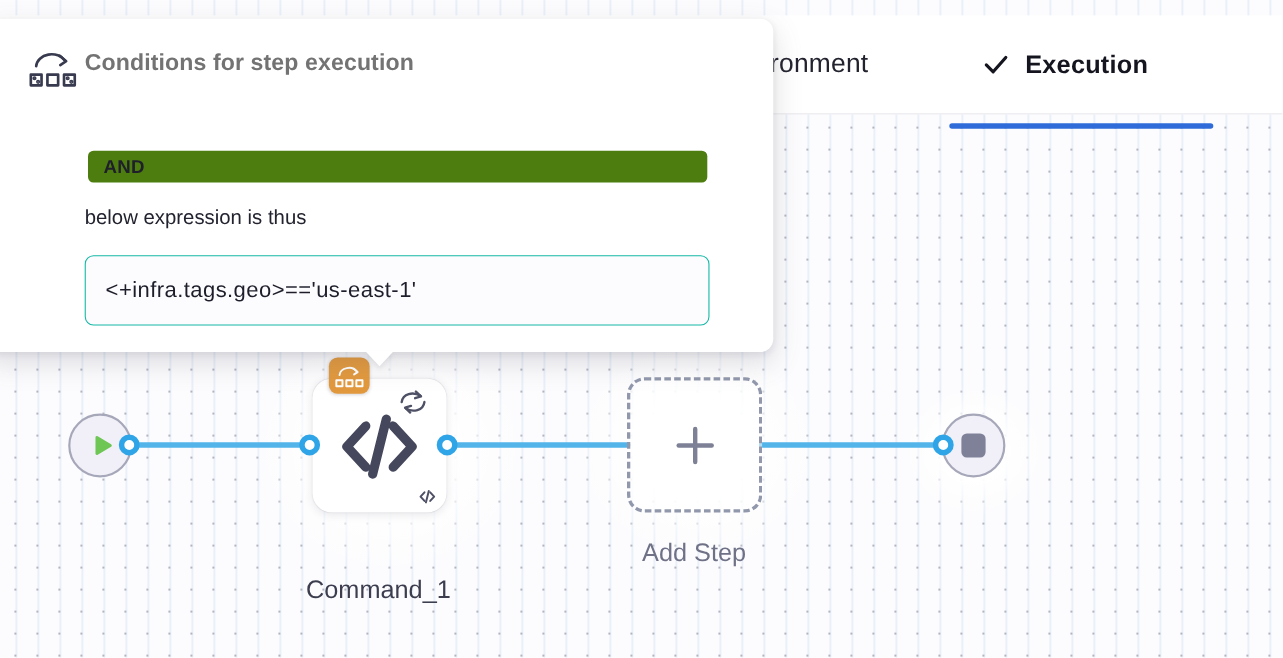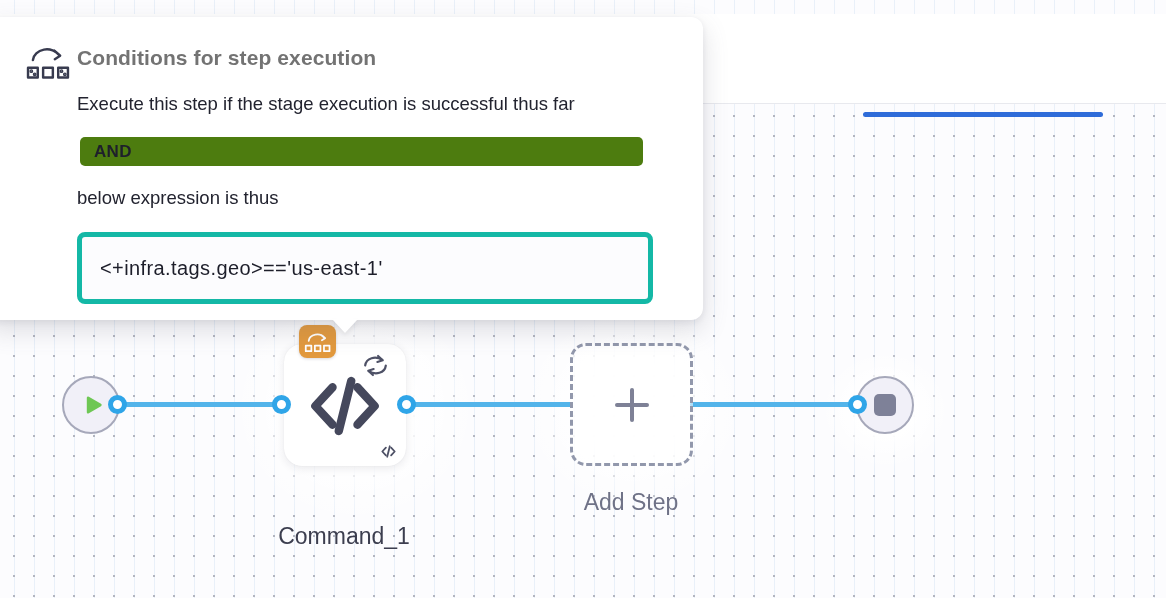--- a/index.html
+++ b/index.html
@@ -78,39 +78,50 @@
   .pop-title{position:absolute;left:91px;top:29px;font-size:21px;font-weight:700;color:#737373;letter-spacing:.1px;}
   .pop-desc{position:absolute;left:91px;top:76px;font-size:18.5px;color:#22232f;}
   .pop-pill{
     position:absolute;left:94px;top:120px;width:563px;height:29px;border-radius:5px;
     background:#4d7c0f;display:flex;align-items:center;
   }
   .pop-pill .op{margin-left:14px;font-size:17px;font-weight:700;color:#1e1f2b;letter-spacing:.3px;}
   .pop-intro{position:absolute;left:91px;top:170px;font-size:18.5px;color:#22232f;}
   .pop-exprbox{
     position:absolute;left:91px;top:215px;width:566px;height:62px;border-radius:8px;
-    border:5px solid #14b8a6;background:#fcfcfe;display:flex;align-items:center;
+    border:1px solid #14b8a6;background:#fcfcfe;display:flex;align-items:center;
   }
   .pop-exprbox .expr{margin-left:18px;font-size:20px;color:#1d1e2a;letter-spacing:.4px;}
   .pop-tail{
     position:absolute;left:332px;top:319px;width:0;height:0;z-index:41;
     border-left:13px solid transparent;border-right:13px solid transparent;border-top:14px solid #fff;
     filter:drop-shadow(0 3px 2px rgba(96,97,112,.10));
   }
   svg{display:block;}
 </style>
 </head>
 <body>
 
 <div class="canvas"></div>
 <div class="halo" style="left:230px;top:290px;width:250px;height:235px;"></div>
 <div class="halo" style="left:520px;top:305px;width:225px;height:205px;"></div>
 <div class="halo" style="left:820px;top:350px;width:130px;height:120px;"></div>
 
 <div class="tabbar">
+  <div class="tab-partial">
+    <span>ronment</span>
+  </div>
+  <div class="tab-active">
+    <span>
+      <svg width="25" height="25" viewBox="0 0 24 24" fill="none" stroke="#14151f" stroke-width="2.8" stroke-linecap="round" stroke-linejoin="round">
+          <path d="M3.5 12.5 L9.5 18.5 L20.5 6"></path>
+        </svg>
+    </span>
+    <span class="lbl">Execution</span>
+  </div>
   <div class="tab-underline"></div>
 </div>
 
 <div class="edge" style="left:118px;width:163px;"></div>
 <div class="edge" style="left:406px;width:167px;"></div>
 <div class="edge" style="left:690px;width:168px;"></div>
 
 <div class="ring" style="left:108px;"></div>
 <div class="ring" style="left:272px;"></div>
 <div class="ring" style="left:397px;"></div>
@@ -185,21 +196,20 @@
       <rect x="34" y="25.5" width="10" height="10"></rect>
       <circle cx="6.4" cy="28.9" r="0.7" fill="#383b4f"></circle>
         <circle cx="9.8" cy="32.2" r="0.7" fill="#383b4f"></circle>
       <circle cx="37.4" cy="28.9" r="0.7" fill="#383b4f"></circle>
         <circle cx="40.8" cy="32.2" r="0.7" fill="#383b4f"></circle>
       <path d="M8 17.5 A 14.5 12 0 0 1 35 12.5"></path>
       <path d="M30 7.8 L36 13 L30.5 16.6"></path>
     </svg>
   </span>
   <div class="pop-title">Conditions for step execution</div>
-  <div class="pop-desc">Execute this step if the stage execution is successful thus far</div>
   <div class="pop-pill">
     <span class="op">AND</span>
   </div>
   <div class="pop-intro">below expression is thus</div>
   <div class="pop-exprbox">
     <span class="expr">&lt;+infra.tags.geo&gt;=='us-east-1'</span>
   </div>
 </div>
 <div class="pop-tail"></div>
 

